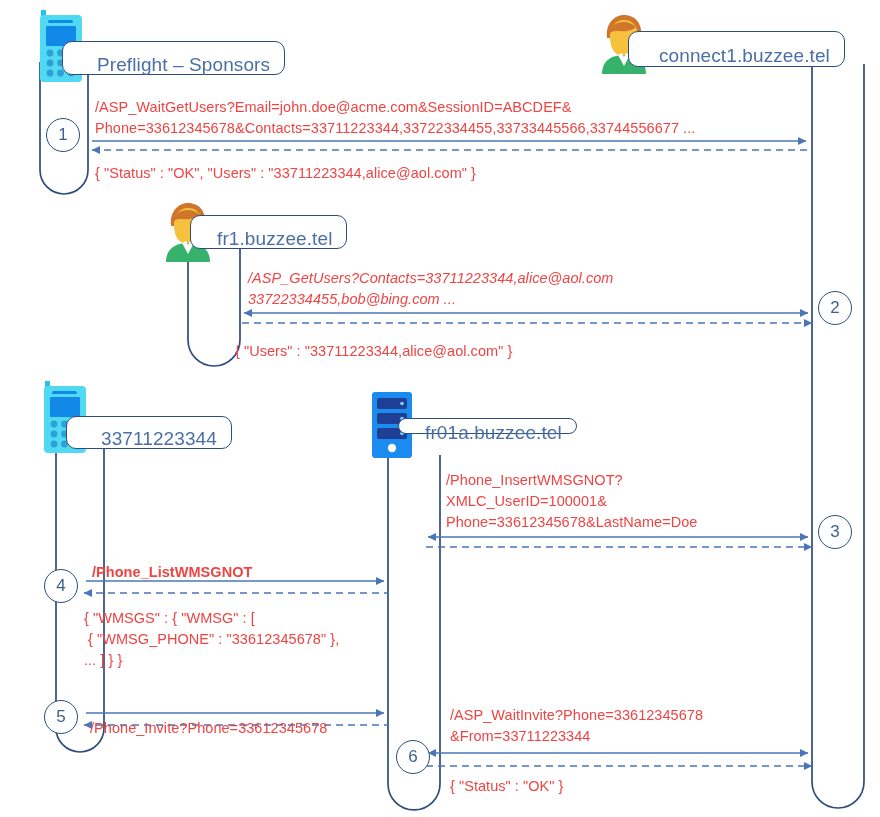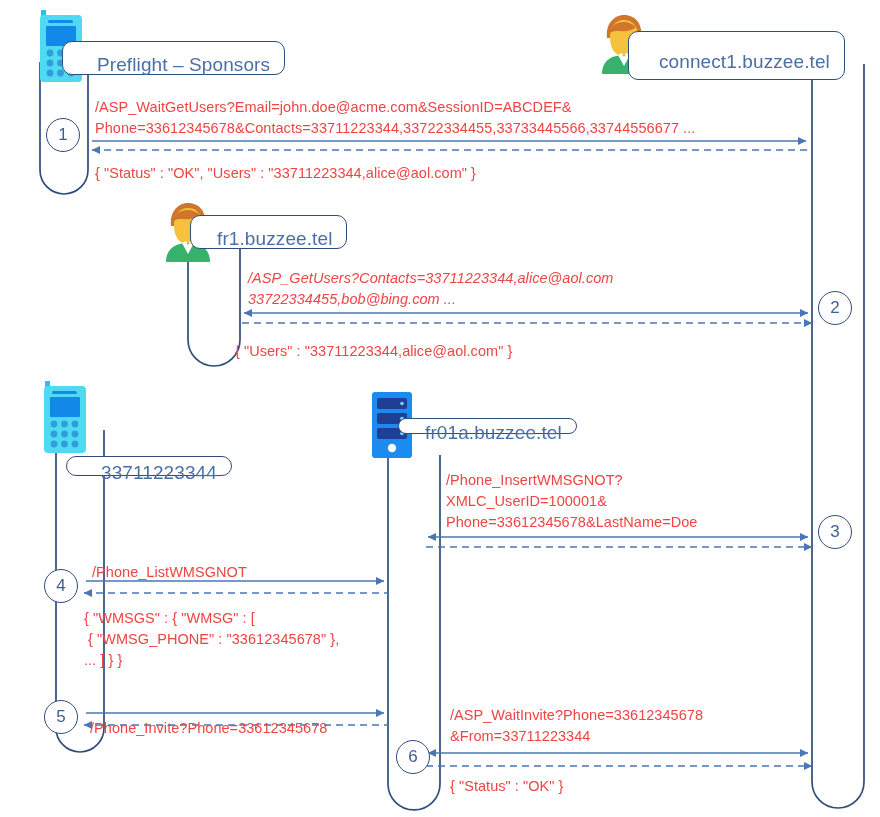--- a/index.html
+++ b/index.html
@@ -175,25 +175,25 @@
     <g fill="#7fd4ff">
       <circle cx="33" cy="11.5" r="1.8"></circle>
       <circle cx="33" cy="26.5" r="1.8"></circle>
       <circle cx="33" cy="41.5" r="1.8"></circle>
     </g>
     <circle cx="23" cy="56" r="4.2" fill="#ffffff"></circle>
   </svg>
 
   <div class="plabel" style="left:62px;top:41px;height:34px;">Preflight – Sponsors</div>
 
-  <div class="plabel" style="left:628px;top:31px;height:49px;padding-left:30px;">connect1.buzzee.tel</div>
+  <div class="plabel" style="left:628px;top:31px;height:36px;padding-left:30px;">connect1.buzzee.tel</div>
 
   <div class="plabel" style="left:190px;top:215px;height:34px;padding-left:26px;">fr1.buzzee.tel</div>
 
-  <div class="plabel" style="left:66px;top:416px;height:20px;margin-top:40px;">33711223344</div>
+  <div class="plabel" style="left:66px;top:416px;height:33px;">33711223344</div>
 
   <div class="plabel" style="left:398px;top:418px;height:16px;padding-left:26px;">fr01a.buzzee.tel</div>
 
   <div class="stepnum" style="left:46px;top:118px;">1</div>
   <div class="stepnum" style="left:818px;top:291px;">2</div>
   <div class="stepnum" style="left:818px;top:515px;">3</div>
   <div class="stepnum" style="left:44px;top:569px;">4</div>
   <div class="stepnum" style="left:44px;top:700px;">5</div>
   <div class="stepnum" style="left:396px;top:740px;">6</div>
 
@@ -202,21 +202,21 @@
   <div class="msg" style="left:95px;top:163px;">{ "Status" : "OK", "Users" : "33711223344,alice@aol.com" }</div>
 
   <div class="msg" style="left:248px;top:268px;font-style:italic;">/ASP_GetUsers?Contacts=33711223344,alice@aol.com
 33722334455,bob@bing.com ...</div>
   <div class="msg" style="left:235px;top:341px;">{ "Users" : "33711223344,alice@aol.com" }</div>
 
   <div class="msg" style="left:446px;top:470px;">/Phone_InsertWMSGNOT?
 XMLC_UserID=100001&amp;
 Phone=33612345678&amp;LastName=Doe</div>
 
-  <div class="msg" style="left:92px;top:562px;">/Phone_ListWMSGNOT</div>
+  <div class="msg" style="left:92px;top:562px;font-weight:bold;">/Phone_ListWMSGNOT</div>
   <div class="msg" style="left:84px;top:608px;">{ "WMSGS" : { "WMSG" : [
  { "WMSG_PHONE" : "33612345678" },
 ... ] } }</div>
 
   <div class="msg" style="left:90px;top:694px;margin-top:24px;">/Phone_Invite?Phone=33612345678</div>
 
   <div class="msg" style="left:450px;top:705px;">/ASP_WaitInvite?Phone=33612345678
 &amp;From=33711223344</div>
   <div class="msg" style="left:450px;top:776px;">{ "Status" : "OK" }</div>
 

